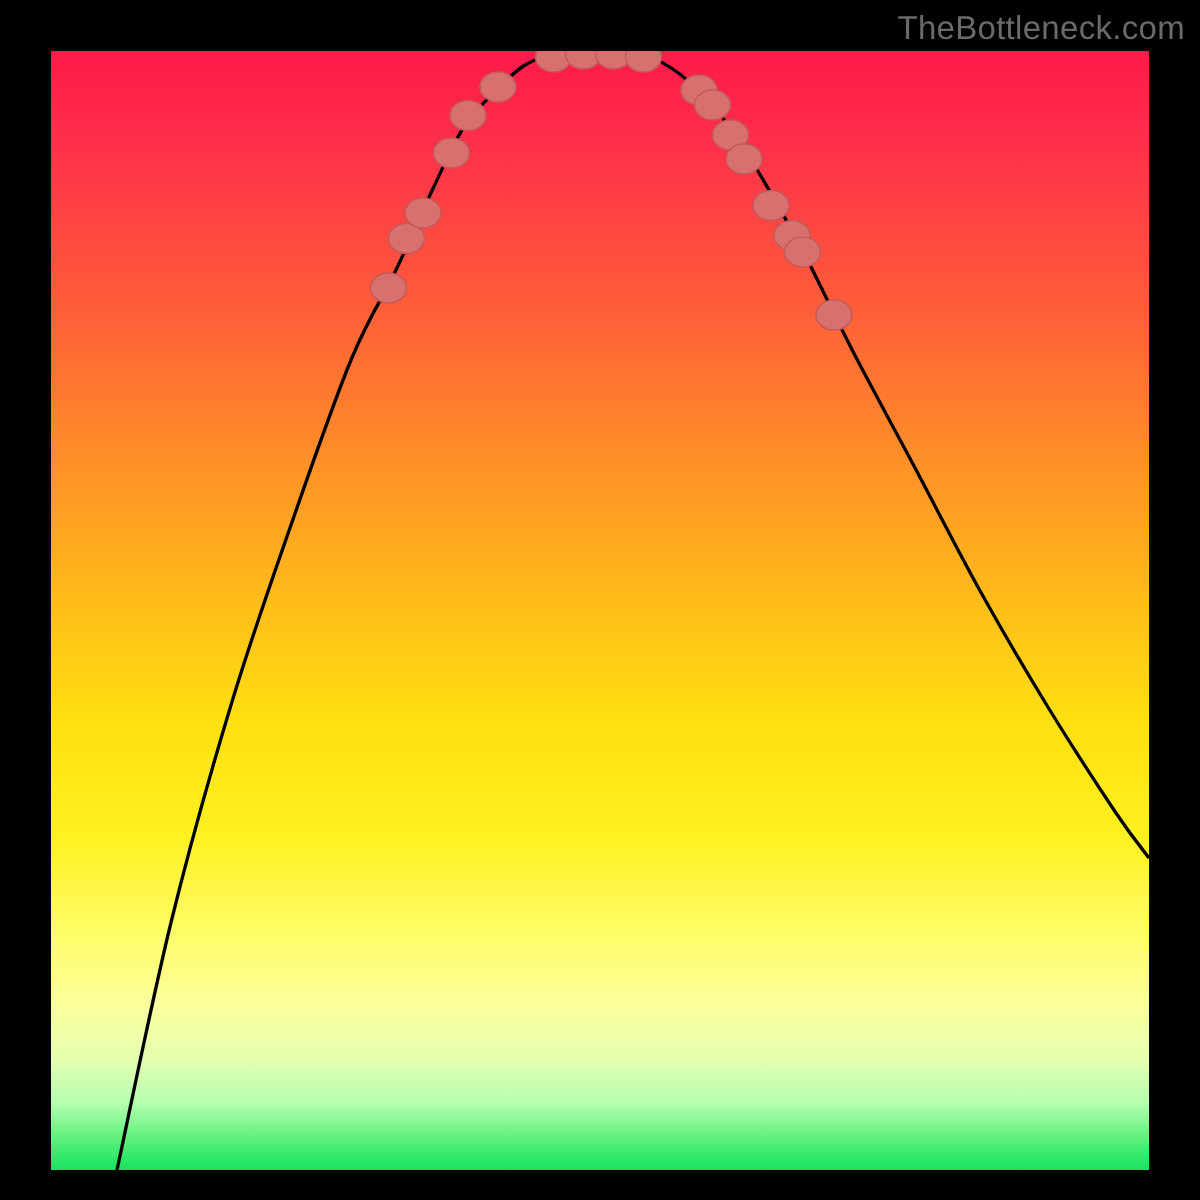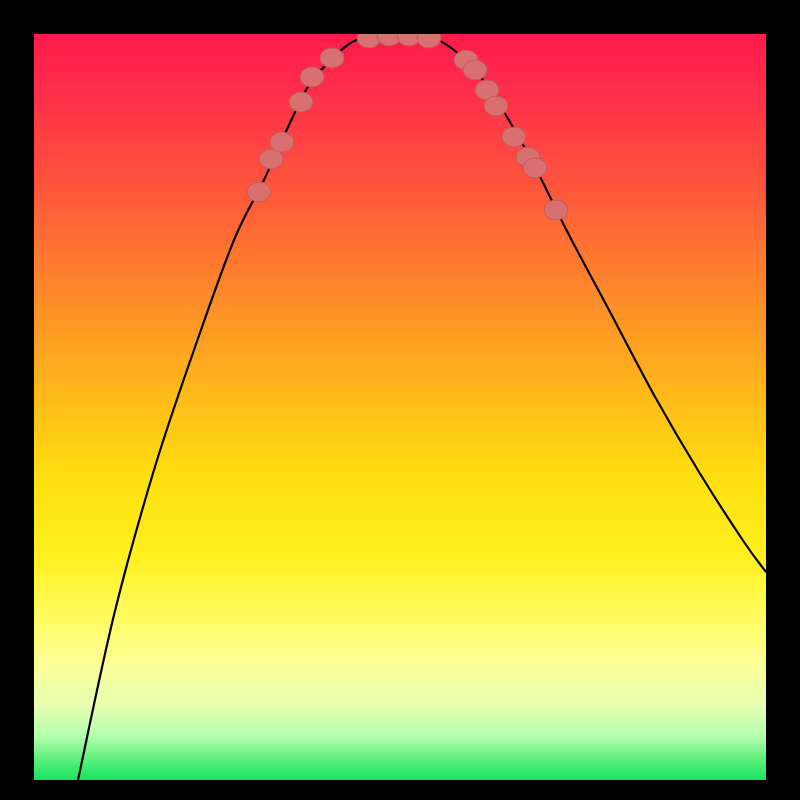--- a/index.html
+++ b/index.html
@@ -85,13 +85,14 @@
           <ellipse cx="441" cy="36" rx="12" ry="10" fill="#d97070" stroke="#c45a5a" stroke-width="1"></ellipse>
           <ellipse cx="453" cy="56" rx="12" ry="10" fill="#d97070" stroke="#c45a5a" stroke-width="1"></ellipse>
           <ellipse cx="462" cy="72" rx="12" ry="10" fill="#d97070" stroke="#c45a5a" stroke-width="1"></ellipse>
           <ellipse cx="480" cy="103" rx="12" ry="10" fill="#d97070" stroke="#c45a5a" stroke-width="1"></ellipse>
           <ellipse cx="494" cy="123" rx="12" ry="10" fill="#d97070" stroke="#c45a5a" stroke-width="1"></ellipse>
           <ellipse cx="501" cy="134" rx="12" ry="10" fill="#d97070" stroke="#c45a5a" stroke-width="1"></ellipse>
           <ellipse cx="522" cy="176" rx="12" ry="10" fill="#d97070" stroke="#c45a5a" stroke-width="1"></ellipse>
         </g>
     </svg>
   </div>
+  <div class="watermark">TheBottleneck.com</div>
 </div>
 
 </body></html>

